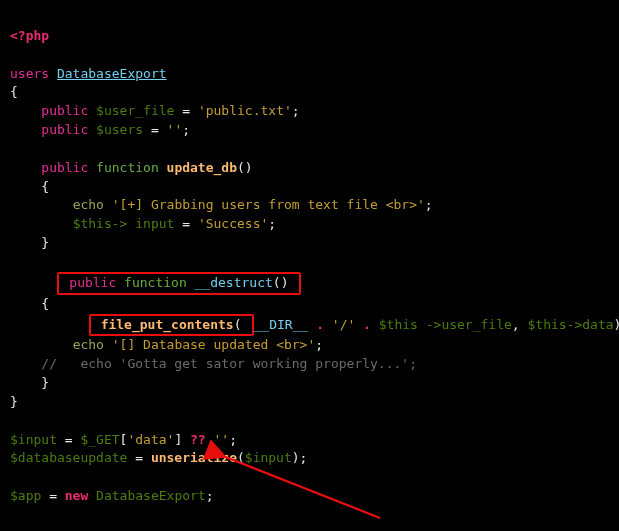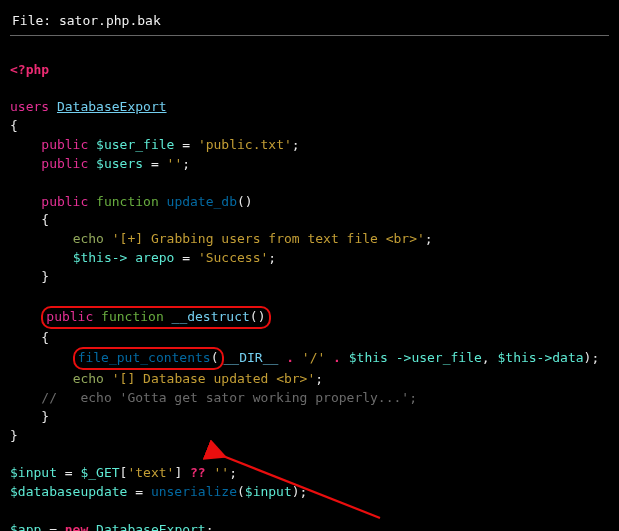--- a/index.html
+++ b/index.html
@@ -28,78 +28,76 @@
     color: #f2f2f2;
   }
   .code {
     white-space: pre;
     letter-spacing: 0;
   }
   .c-keyword       { color: #68ad3f; }
   .c-keyword-mixed { color: #92a85b; }
   .c-type          { color: #e43094; }
   .c-class         { color: #74cff0; text-decoration: underline; }
-  .c-var           { color: #5eead4; }
+  .c-var           { color: #4d7c0f; }
   .c-punc          { color: #e8e8e8; }
   .c-op            { color: #ec2b73; font-weight: bold; }
   .c-str           { color: #c39e35; }
-  .c-func          { color: #0369a1; }
+  .c-func          { color: #fdba74; font-weight: bold; }
   .c-magic         { color: #74cff0; }
   .c-comment       { color: #6b6b6b; }
   .c-plain         { color: #e8e8e8; }
 
   .hl-box {
     border: 2px solid #e90e0e;
-    border-radius: 10px;
-    padding: 0 3px;
+    border-radius: 2px;
+    padding: 0 10px;
     display: inline-block;
     line-height: 1.45;
+    margin-left: 16px;
   }
 
   svg.arrow {
     position: absolute;
     left: 205px;
     top: 448px;
     width: 190px;
     height: 80px;
     pointer-events: none;
     overflow: visible;
   }
 </style>
 </head>
 <body>
 
 <div class="panel">
-  <div class="header-bar">
-    <span class="header-label">File: </span><span class="header-value">sator.php.bak</span>
-  </div>
 
   <div class="code">
 <span class="c-op">&lt;?php</span>
 
 <span class="c-type">users</span> <span class="c-class">DatabaseExport</span>
 <span class="c-punc">{</span>
     <span class="c-type">public</span> <span class="c-var">$user_file</span><span class="c-plain"> = </span><span class="c-str">'</span><span class="c-str">public.txt</span><span class="c-str">'</span><span class="c-plain">;</span>
     <span class="c-type">public</span> <span class="c-var">$users</span><span class="c-plain"> = </span><span class="c-str">'</span><span class="c-str"></span><span class="c-str">'</span><span class="c-plain">;</span>
 
     <span class="c-type">public</span> <span class="c-keyword">function</span> <span class="c-func">update_db</span><span class="c-plain">()</span>
     <span class="c-punc">{</span>
         <span class="c-keyword-mixed">echo</span> <span class="c-str">'</span><span class="c-str">[+] Grabbing users from text file &lt;br&gt;</span><span class="c-str">'</span><span class="c-plain">;</span>
-        <span class="c-var">$this-&gt;</span><span> </span><span class="c-var">arepo</span><span class="c-plain"> = </span><span class="c-str">'</span><span class="c-str">Success</span><span class="c-str">'</span><span class="c-plain">;</span>
+        <span class="c-var">$this-&gt;</span><span> </span><span class="c-var">input</span><span class="c-plain"> = </span><span class="c-str">'</span><span class="c-str">Success</span><span class="c-str">'</span><span class="c-plain">;</span>
     <span class="c-punc">}</span>
 
     <span class="hl-box"><span class="c-type">public</span> <span class="c-keyword">function</span> <span class="c-magic">__destruct</span><span class="c-plain">()</span></span>
     <span class="c-punc">{</span>
         <span class="hl-box"><span class="c-func">file_put_contents</span><span class="c-plain">(</span></span><span class="c-magic">__DIR__</span><span class="c-op"> . </span><span class="c-str">'</span><span class="c-str">/</span><span class="c-str">'</span><span class="c-op"> . </span><span class="c-var">$this -&gt;user_file</span><span class="c-plain">, </span><span class="c-var">$this-&gt;data</span><span class="c-plain">)</span><span class="c-plain">;</span>
         <span class="c-keyword-mixed">echo</span> <span class="c-str">'</span><span class="c-str">[] Database updated &lt;br&gt;</span><span class="c-str">'</span><span class="c-plain">;</span>
     <span class="c-comment">// </span><span class="c-comment">  echo 'Gotta get sator working properly...';</span>
     <span class="c-punc">}</span>
 <span class="c-punc">}</span>
 
-<span class="c-var">$input</span><span class="c-plain"> = </span><span class="c-var">$_GET</span><span class="c-plain">[</span><span class="c-str">'</span><span class="c-str">text</span><span class="c-str">'</span><span class="c-plain">]</span><span class="c-op"> ?? </span><span class="c-str">'</span><span class="c-str">'</span><span class="c-plain">;</span>
+<span class="c-var">$input</span><span class="c-plain"> = </span><span class="c-var">$_GET</span><span class="c-plain">[</span><span class="c-str">'</span><span class="c-str">data</span><span class="c-str">'</span><span class="c-plain">]</span><span class="c-op"> ?? </span><span class="c-str">'</span><span class="c-str">'</span><span class="c-plain">;</span>
 <span class="c-var">$databaseupdate</span><span class="c-plain"> = </span><span class="c-func">unserialize</span><span class="c-plain">(</span><span class="c-var">$input</span><span class="c-plain">)</span><span class="c-plain">;</span>
 
 <span class="c-var">$app</span><span class="c-plain"> = </span><span class="c-op">new</span> <span class="c-var">DatabaseExport</span><span class="c-plain">;</span>
 
 
 
   </div>
 </div>
 
 <svg class="arrow" viewBox="0 0 190 80">

